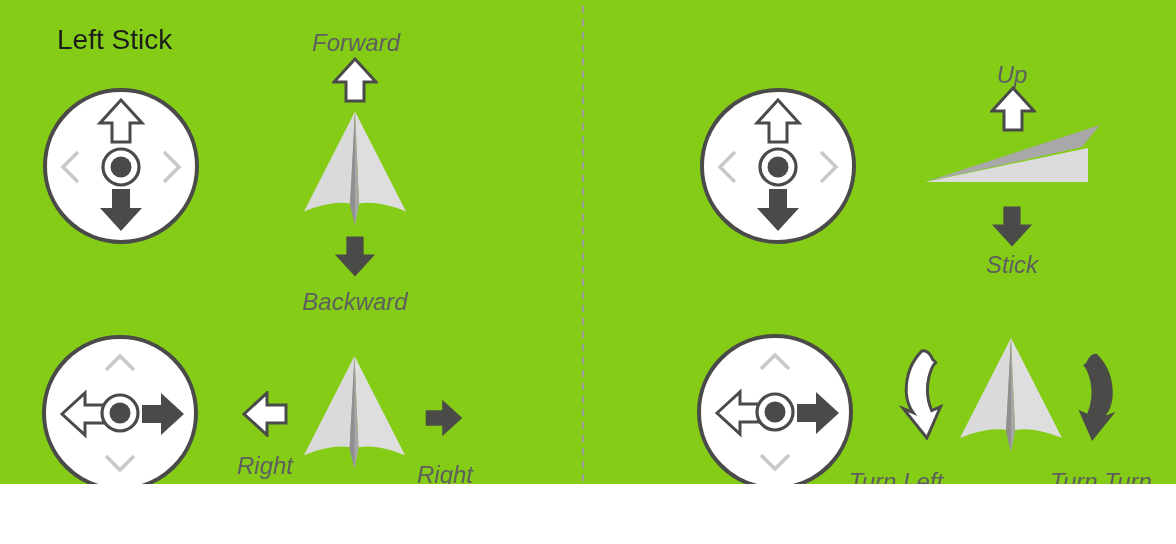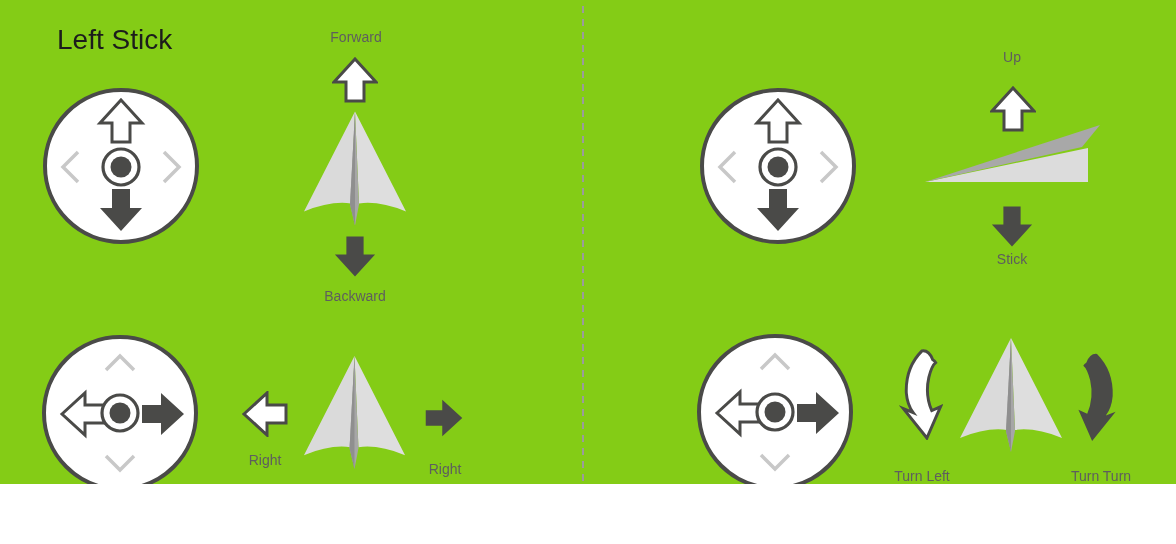--- a/index.html
+++ b/index.html
@@ -2,21 +2,21 @@
 <html><head>
 <meta charset="utf-8">
 <style>
   html,body{margin:0;padding:0;background:#fff;}
   .canvas{
     position:relative;width:1176px;height:484px;background:#84cc16;
     font-family:"Liberation Sans",sans-serif;overflow:hidden;
   }
   .abs{position:absolute;}
   .title{font-size:28px;color:#1c1c1c;white-space:nowrap;}
-  .lbl{font-size:14px;color:#5e5e5e;white-space:nowrap;transform:translateX(-50%);}
+  .lbl{font-size:24px;color:#5e5e5e;white-space:nowrap;transform:translateX(-50%);font-style:italic;}
   svg{display:block;}
 </style>
 </head>
 <body>
 
 <div class="canvas">
 
   <svg width="0" height="0" style="position:absolute" aria-hidden="true">
     <defs>
       <path id="arr" d="M23,2 L44,25 L32,25 L32,44 L14,44 L14,25 L2,25 Z"></path>
@@ -88,21 +88,21 @@
   <svg class="abs" style="left:698px;top:86px;" width="160" height="160" viewBox="0 0 160 160">
     <circle cx="80" cy="80" r="76" fill="#ffffff" stroke="#4a4a48" stroke-width="4"></circle>
     <use href="#arr" transform="translate(57,12)" fill="#ffffff" stroke="#4a4a48" stroke-width="3"></use>
     <use href="#arr" transform="translate(103,147) rotate(180)" fill="#4a4a48"></use>
     <path d="M37,66 L22,81 L37,96" fill="none" stroke="#c8c8c8" stroke-width="3.5"></path>
     <path d="M123,66 L138,81 L123,96" fill="none" stroke="#c8c8c8" stroke-width="3.5"></path>
     <circle cx="80" cy="81" r="18" fill="#ffffff" stroke="#4a4a48" stroke-width="3.2"></circle>
     <circle cx="80" cy="81" r="10.5" fill="#4a4a48"></circle>
   </svg>
 
-  <div class="abs lbl" style="left:1012px;top:49px;">Up</div>
+  <div class="abs lbl" style="left:1012px;top:61px;">Up</div>
   <svg class="abs" style="left:990px;top:86px;" width="46" height="46" viewBox="0 0 46 46">
     <use href="#arr" fill="#ffffff" stroke="#4a4a48" stroke-width="3"></use>
   </svg>
   <svg class="abs" style="left:924px;top:123px;" width="178" height="60" viewBox="0 0 178 60">
     <use href="#wedge"></use>
   </svg>
   <svg class="abs" style="left:990px;top:204px;" width="44" height="45" viewBox="0 0 46 46">
     <use href="#arr" transform="translate(46,46) rotate(180)" fill="#4a4a48"></use>
   </svg>
   <div class="abs lbl" style="left:1012px;top:251px;">Stick</div>
@@ -113,21 +113,21 @@
     <use href="#arr" transform="translate(146,58) rotate(90)" fill="#4a4a48"></use>
     <path d="M66,37 L80,23 L94,37" fill="none" stroke="#c8c8c8" stroke-width="3.5"></path>
     <path d="M66,123 L80,137 L94,123" fill="none" stroke="#c8c8c8" stroke-width="3.5"></path>
     <circle cx="80" cy="80" r="18" fill="#ffffff" stroke="#4a4a48" stroke-width="3.2"></circle>
     <circle cx="80" cy="80" r="10.5" fill="#4a4a48"></circle>
   </svg>
 
   <svg class="abs" style="left:899px;top:346px;" width="44" height="94" viewBox="0 0 44 96">
     <use href="#curv" transform="translate(44,0) scale(-1,1)" fill="#ffffff" stroke="#4a4a48" stroke-width="3"></use>
   </svg>
-  <div class="abs lbl" style="left:922px;top:468px;">Turn Left</div>
+  <div class="abs lbl" style="left:896px;top:468px;">Turn Left</div>
   <svg class="abs" style="left:958px;top:337px;" width="106" height="116" viewBox="0 0 104 116">
     <use href="#plane"></use>
   </svg>
   <svg class="abs" style="left:1076px;top:349px;" width="44" height="94" viewBox="0 0 44 96">
     <use href="#curv" fill="#4a4a48"></use>
   </svg>
   <div class="abs lbl" style="left:1101px;top:468px;">Turn Turn</div>
 
 </div>
 

